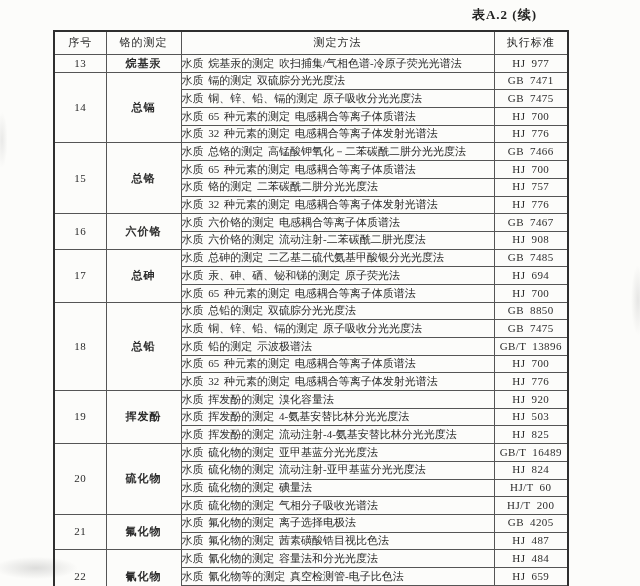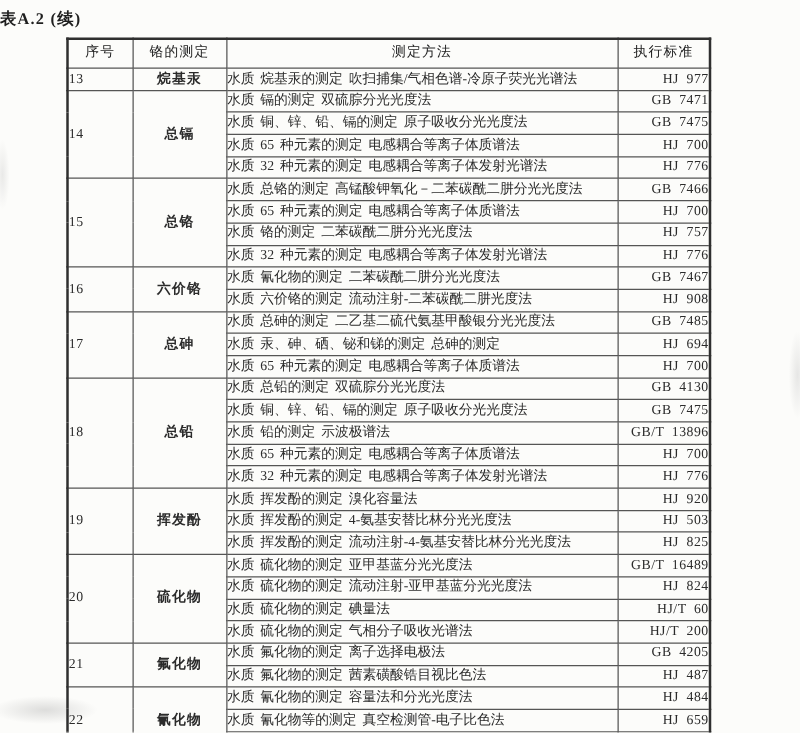--- a/index.html
+++ b/index.html
@@ -7,38 +7,38 @@
     width:640px;height:586px;position:relative;overflow:hidden;
     font-family:"Liberation Serif","DejaVu Serif",serif;
     color:#2b2b2b;
     background:
       radial-gradient(ellipse 60px 16px at 36px 568px, rgba(140,140,140,.28), transparent 70%),
       radial-gradient(ellipse 10px 50px at 638px 300px, rgba(190,190,190,.35), transparent 70%),
       radial-gradient(ellipse 8px 40px at 2px 140px, rgba(190,190,190,.30), transparent 70%),
       #fcfcfa;
   }
   .page-title{
-    position:absolute;top:6px;left:0;width:520px;text-align:left;
+    position:absolute;top:6px;left:17px;width:520px;text-align:right;
     font-size:13px;font-weight:bold;letter-spacing:1px;color:#1f1f1f;
   }
   table.std{
     position:absolute;left:53px;top:30px;width:514px;
     border-collapse:collapse;table-layout:fixed;
     border:2px solid #2f2f2f;
   }
   table.std th, table.std td{
     border:1px solid #555;
     font-size:11px;line-height:1.05;
     padding:0;overflow:hidden;white-space:nowrap;
   }
   table.std th{height:22px;text-align:center;font-weight:normal;font-size:11px;letter-spacing:1px;color:#222;}
-  td.seq{ vertical-align:middle;letter-spacing:.5px;}
+  td.seq{ text-align:center;vertical-align:middle;letter-spacing:.5px;}
   td.item{text-align:center;vertical-align:middle;letter-spacing:1px;font-weight:bold;}
   td.method{height:16.7px;text-align:left;padding-left:8px;word-spacing:2px;margin-top:12px;}
-  td.standard{height:16.7px;text-align:right;padding-left:9px;word-spacing:3px;letter-spacing:.4px;}
+  td.standard{height:16.7px;text-align:center;padding-left:9px;word-spacing:3px;letter-spacing:.4px;}
   col.c-seq{width:52px;} col.c-item{width:75px;} col.c-method{width:313px;} col.c-std{width:74px;}
 </style>
 </head>
 <body>
 
 <div class="page-title">表A.2 (续)</div>
 
 <table class="std">
   <colgroup>
     <col class="c-seq">
@@ -93,46 +93,46 @@
         <td class="method">水质 铬的测定 二苯碳酰二肼分光光度法</td>
         <td class="standard">HJ 757</td>
       </tr>
       <tr>
         <td class="method">水质 32 种元素的测定 电感耦合等离子体发射光谱法</td>
         <td class="standard">HJ 776</td>
       </tr>
       <tr>
         <td class="seq" rowspan="2">16</td>
         <td class="item" rowspan="2">六价铬</td>
-        <td class="method">水质 氰化物的测定 二苯碳酰二肼分光光度法</td>
+        <td class="method">水质 六价铬的测定 电感耦合等离子体质谱法</td>
         <td class="standard">GB 7467</td>
       </tr>
       <tr>
         <td class="method">水质 六价铬的测定 流动注射-二苯碳酰二肼光度法</td>
         <td class="standard">HJ 908</td>
       </tr>
       <tr>
         <td class="seq" rowspan="3">17</td>
         <td class="item" rowspan="3">总砷</td>
         <td class="method">水质 总砷的测定 二乙基二硫代氨基甲酸银分光光度法</td>
         <td class="standard">GB 7485</td>
       </tr>
       <tr>
-        <td class="method">水质 汞、砷、硒、铋和锑的测定 总砷的测定</td>
+        <td class="method">水质 汞、砷、硒、铋和锑的测定 原子荧光法</td>
         <td class="standard">HJ 694</td>
       </tr>
       <tr>
         <td class="method">水质 65 种元素的测定 电感耦合等离子体质谱法</td>
         <td class="standard">HJ 700</td>
       </tr>
       <tr>
         <td class="seq" rowspan="5">18</td>
         <td class="item" rowspan="5">总铅</td>
         <td class="method">水质 总铅的测定 双硫腙分光光度法</td>
-        <td class="standard">GB 4130</td>
+        <td class="standard">GB 8850</td>
       </tr>
       <tr>
         <td class="method">水质 铜、锌、铅、镉的测定 原子吸收分光光度法</td>
         <td class="standard">GB 7475</td>
       </tr>
       <tr>
         <td class="method">水质 铅的测定 示波极谱法</td>
         <td class="standard">GB/T 13896</td>
       </tr>
       <tr>

